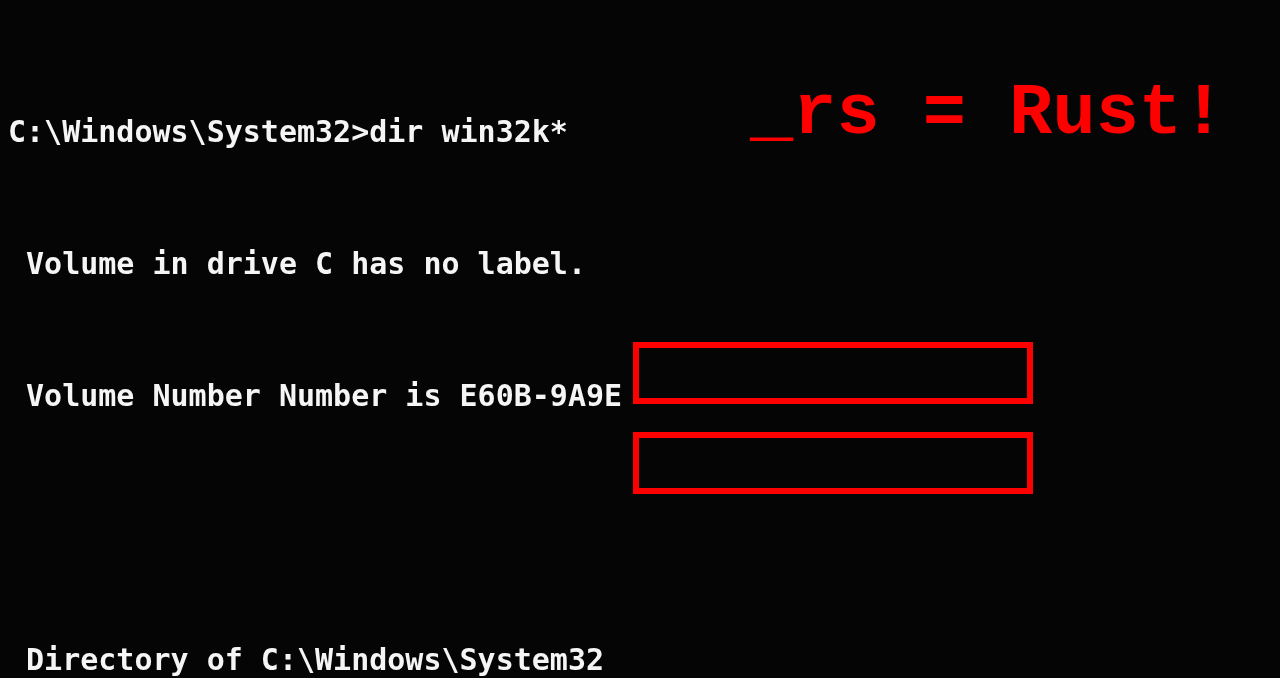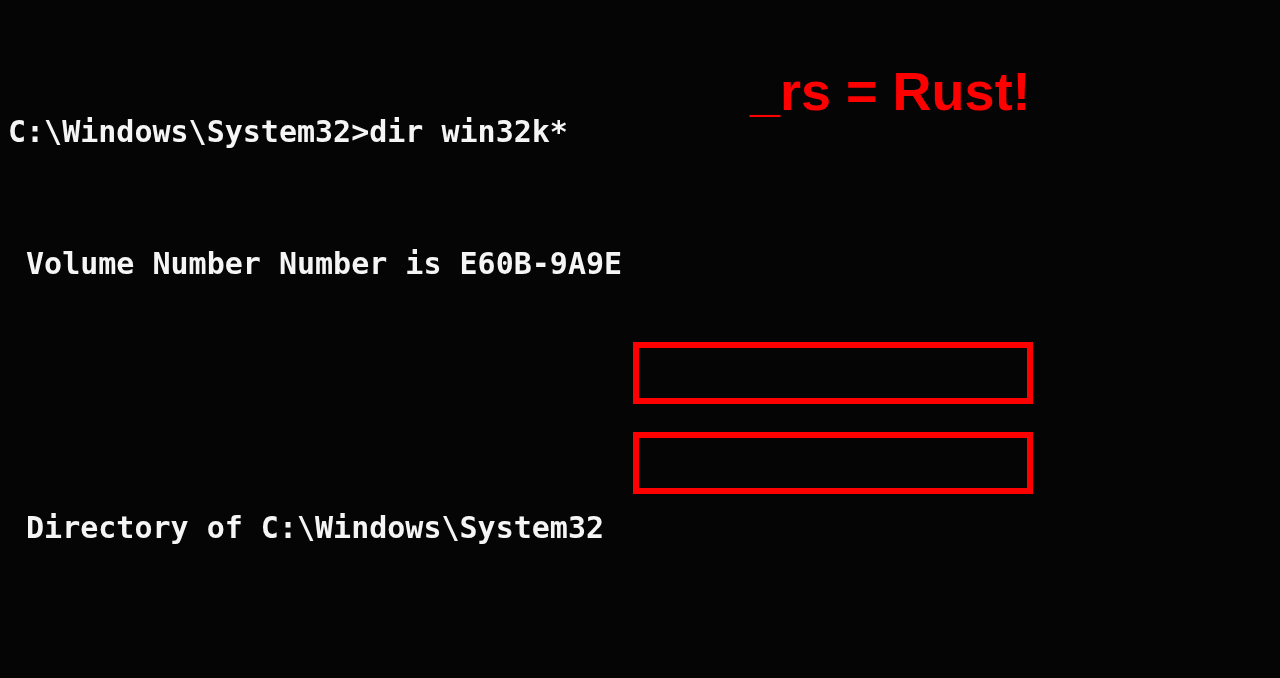--- a/index.html
+++ b/index.html
@@ -21,41 +21,42 @@
     font-size: 30px;
     line-height: 44px;
     letter-spacing: 0px;
     white-space: pre;
     padding-top: 22px;
     padding-left: 8px;
     font-weight: 600;
   }
   .annotation-text {
     position: absolute;
-    top: 64px;
+    top: 78px;
     left: 750px;
     color: #ff0000;
-    font-family: Liberation Sans, sans-serif;
+    font-family: Liberation Mono, monospace;
     font-weight: 600;
-    font-size: 54px;
+    font-size: 72px;
     line-height: 1;
     white-space: nowrap;
   }
   .hl-box {
     position: absolute;
     border: 6px solid #ff0000;
     box-sizing: border-box;
     pointer-events: none;
   }
 </style>
 </head>
 <body>
 
 <div class="terminal">
   <div><span>C:\Windows\System32&gt;</span><span>dir win32k*</span></div>
+  <div> Volume in drive C has no label.</div>
   <div> Volume Number Number is E60B-9A9E</div>
   <div>&nbsp;</div>
   <div> Directory of C:\Windows\System32</div>
   
 
   
   
   
   
   

